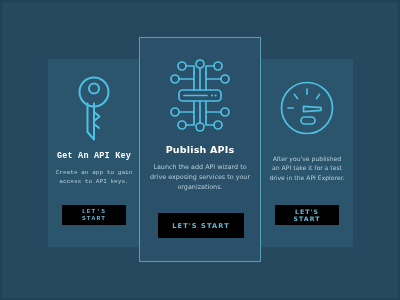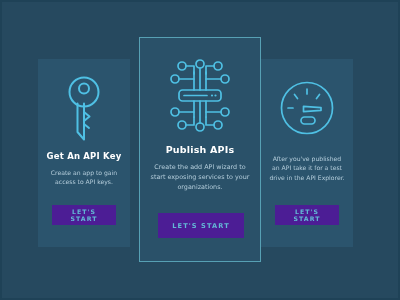--- a/index.html
+++ b/index.html
@@ -20,21 +20,21 @@
     box-sizing:border-box;
     display:flex;
     flex-direction:column;
     align-items:center;
   }
   .card-side{
     width:92px;height:188px;
     top:57px;
     background:#2b546d;
   }
-  #card-left{left:36px;}
+  #card-left{left:46px;font-family:Liberation Mono, monospace;}
   #card-right{left:259px;}
   #card-center{
     left:137px;top:35px;
     width:122px;height:225px;
     background:#2a5169;
     border:1px solid #57a0b4;
   }
   .icon-wrap{
     display:flex;align-items:center;justify-content:center;
     width:100%;
@@ -52,21 +52,21 @@
   #card-center .title{font-size:9.5px;margin-top:4px;}
   .desc{
     color:#b4cddb;
     text-align:center;
     line-height:1.55;
     width:84%;
   }
   .card-side .desc{font-size:6.1px;margin-top:7px;}
   #card-center .desc{font-size:6.4px;margin-top:8px;}
   .btn{
-    background:#4c1d95;
+    background:#000000;
     color:#63b9d6;
     font-size:6.2px;
     font-weight:bold;
     letter-spacing:1.1px;
     text-align:center;
     display:flex;align-items:center;justify-content:center;
     cursor:pointer;
     border:0;
     font-family:inherit;
   }
@@ -139,21 +139,21 @@
         <circle class="ln-thin" cx="13" cy="67" r="4"></circle>
         <path class="ln-thin" d="M17 67 L25 67 L25 59"></path>
 
         <circle class="ln-thin" cx="56" cy="54" r="4"></circle>
         <path class="ln-thin" d="M52 54 L37 54"></path>
         <circle class="ln-thin" cx="49" cy="67" r="4"></circle>
         <path class="ln-thin" d="M45 67 L37 67 L37 59"></path>
       </svg>
     </div>
     <div class="title">Publish APIs</div>
-    <div class="desc">Create the add API wizard to start exposing services to your organizations.</div>
+    <div class="desc">Launch the add API wizard to drive exposing services to your organizations.</div>
     <button class="btn">LET'S START</button>
   </div>
 
   <div class="card card-side" id="card-right">
     <div class="icon-wrap">
       <svg width="56" height="56" viewBox="0 0 56 56" aria-hidden="true">
         <circle class="ln-thin" cx="28" cy="28" r="25.5"></circle>
         <path class="ln-thin" d="M28 9 L28 14"></path>
         <path class="ln-thin" d="M15.5 14.5 L18.5 18.5"></path>
         <path class="ln-thin" d="M40.5 14.5 L37.5 18.5"></path>

